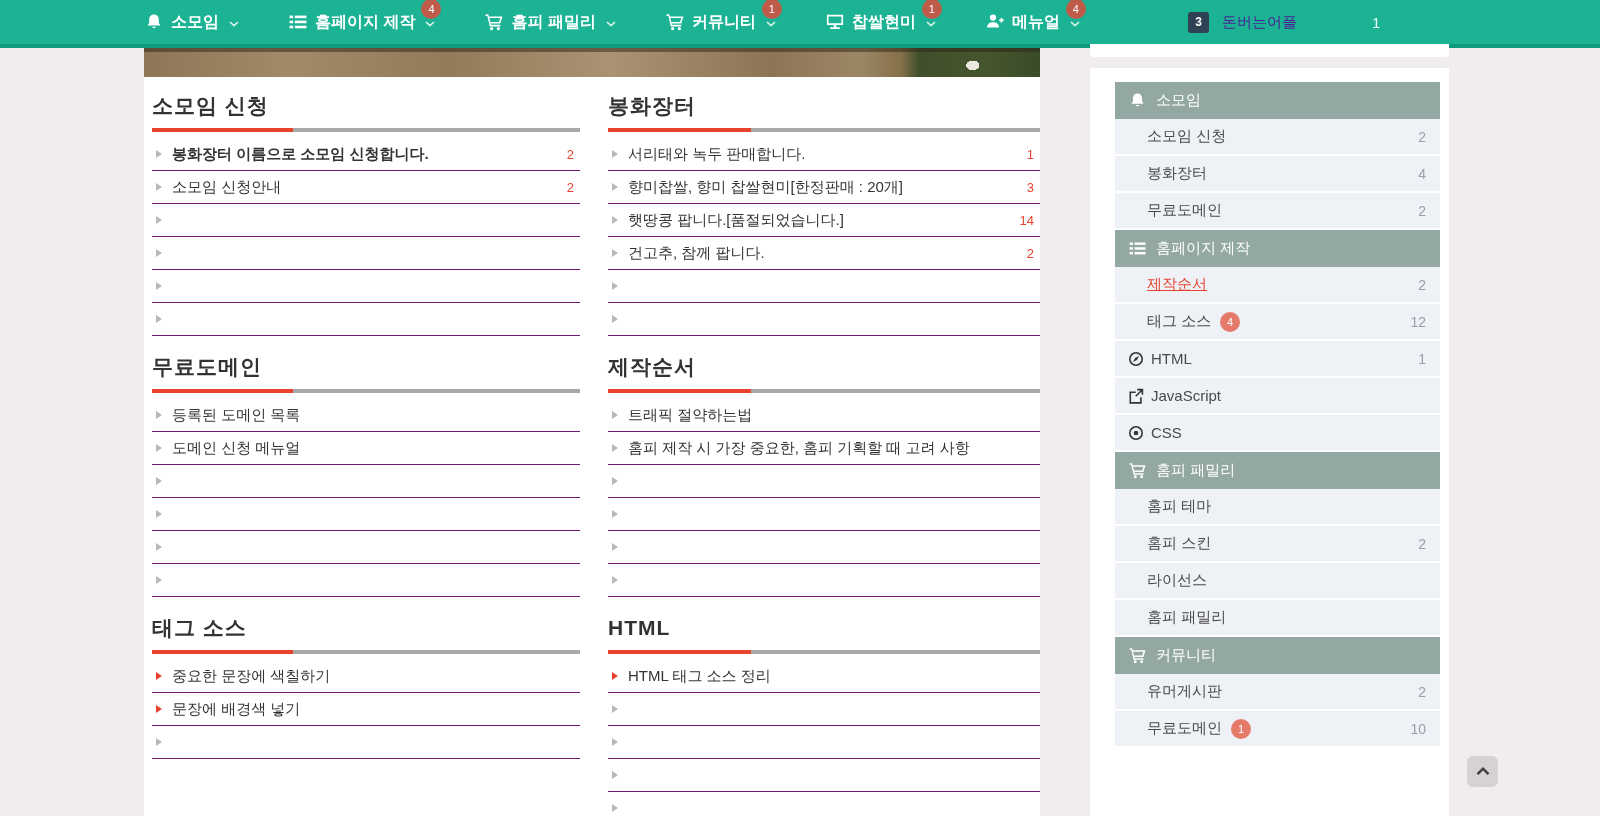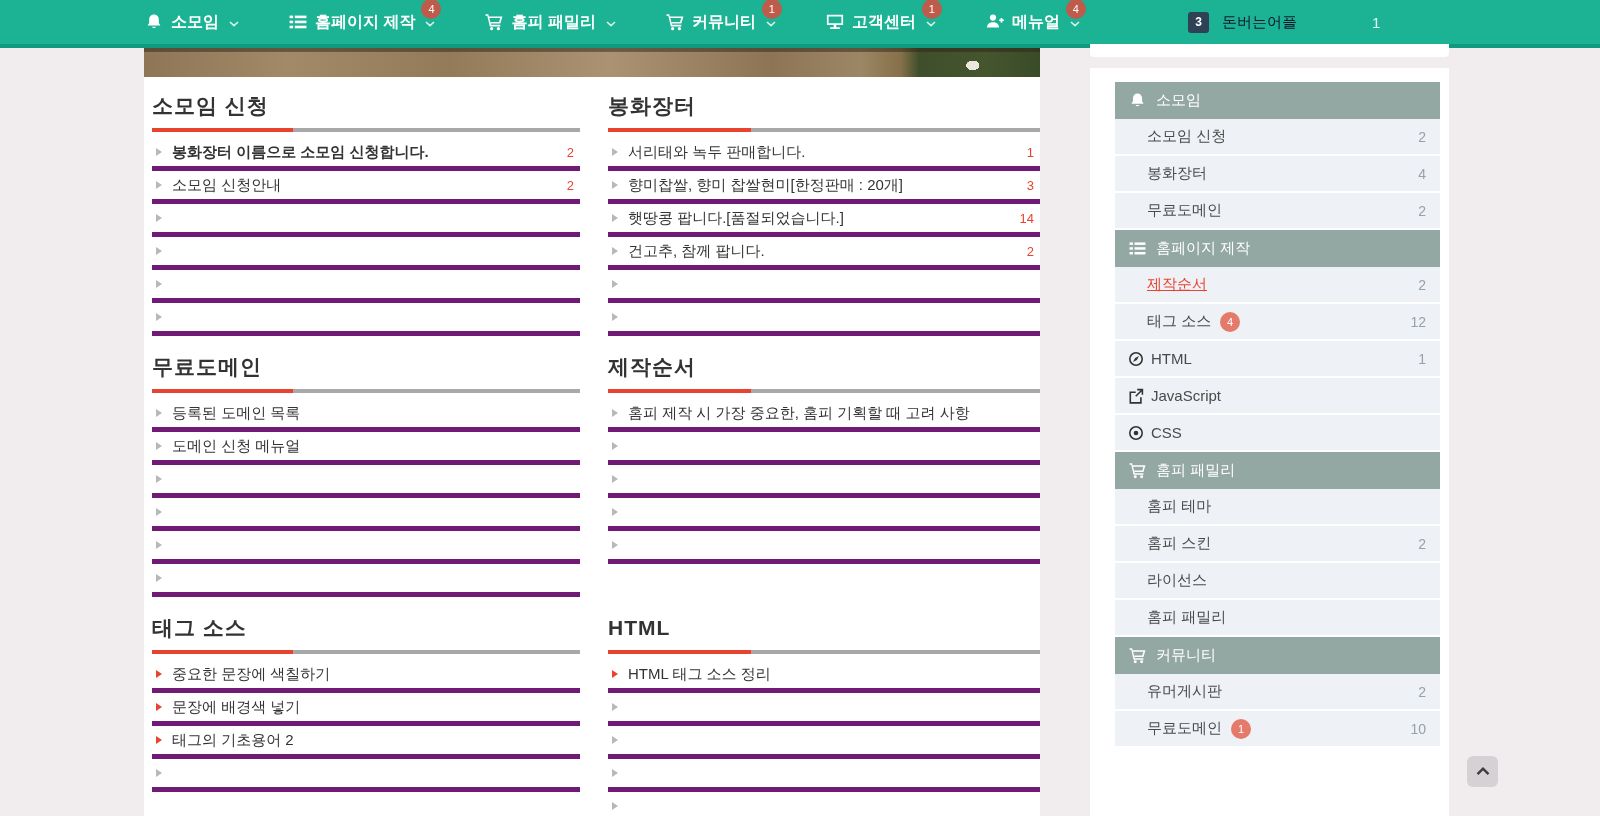--- a/index.html
+++ b/index.html
@@ -33,21 +33,21 @@
   }
   .nav-right-group {
     position:absolute; left:1188px; top:0; height:44px;
     display:flex; align-items:center; gap:13px;
   }
   .nav-counter-badge {
     width:21px; height:21px; background:#2f4154; color:#fff;
     font-size:12px; display:flex; align-items:center; justify-content:center;
     border-radius:3px; font-weight:bold;
   }
-  .nav-counter-label { color:#0f172a; font-size:15px; }
+  .nav-counter-label { color:#4c1d95; font-size:15px; }
   .nav-up-group {
     position:absolute; left:1352px; top:0; height:44px;
     display:flex; align-items:center; gap:6px; color:#eafaf5; font-size:15px;
   }
   .nav-up-group .up-icon { width:14px; height:14px; color:#fff; }
 
   
   .content-card {
     position:absolute; left:144px; top:48px; width:896px; height:768px;
     background:#fff;
@@ -65,21 +65,21 @@
     padding:15px 0 0 8px;
   }
   .board { margin-bottom:17px; }
   .board-title { font-size:21px; line-height:28px; color:#333; letter-spacing:1px; margin-bottom:8px; }
   .board-underline {
     height:4px; margin-bottom:6px;
     background:linear-gradient(90deg,#e8432e 0,#e8432e 33%,#a8a8a8 33%,#a8a8a8 100%);
   }
   .board-row {
     display:flex; align-items:center; height:33px;
-    border-bottom:5px solid #701a75; font-size:15px; color:#333;
+    border-bottom:1px solid #701a75; font-size:15px; color:#333;
     cursor:pointer;
   }
   .board-row .caret {
     width:0; height:0; flex:0 0 auto;
     border-left:6px solid #b8b8b8;
     border-top:4px solid rgba(0,0,0,0); border-bottom:4px solid rgba(0,0,0,0);
     margin:0 10px 0 4px;
   }
   .board-row.red-caret .caret { border-left-color:#e8432e; }
   .board-row.bold .row-text { font-weight:bold; }
@@ -195,21 +195,21 @@
           </svg>
         </span>
     <span class="nav-badge">1</span>
   </a>
   <a class="nav-item">
     <span class="nav-icon">
           <svg viewBox="0 0 16 16" fill="currentColor">
             <path d="M0.8 1.5h14.4v9.2H9.1v1.9h3.2v1.6H3.7v-1.6h3.2v-1.9H.8zM2.3 3v6.2h11.4V3z"></path>
           </svg>
         </span>
-    <span class="nav-label">고객센터</span>
+    <span class="nav-label">찹쌀현미</span>
     <span class="nav-caret">
           <svg viewBox="0 0 10 6" fill="none" stroke="currentColor" stroke-width="1.6">
             <path d="M1 1l4 3.6L9 1"></path>
           </svg>
         </span>
     <span class="nav-badge">1</span>
   </a>
   <a class="nav-item">
     <span class="nav-icon">
           <svg viewBox="0 0 18 16" fill="currentColor">
@@ -344,20 +344,25 @@
         </div>
     </div>
   </div>
   <div class="board">
     <h2 class="board-title">제작순서</h2>
     <div class="board-underline"></div>
     <div>
 
         <div class="board-row   ">
           <span class="caret"></span>
+          <span class="row-text">트래픽 절약하는법</span>
+
+        </div>
+        <div class="board-row   ">
+          <span class="caret"></span>
           <span class="row-text">홈피 제작 시 가장 중요한, 홈피 기획할 때 고려 사항</span>
 
         </div>
         <div class="board-row empty  ">
           <span class="caret"></span>
 
         </div>
         <div class="board-row empty  ">
           <span class="caret"></span>
 
@@ -378,25 +383,20 @@
     <div>
 
         <div class="board-row  red-caret ">
           <span class="caret"></span>
           <span class="row-text">중요한 문장에 색칠하기</span>
 
         </div>
         <div class="board-row  red-caret ">
           <span class="caret"></span>
           <span class="row-text">문장에 배경색 넣기</span>
-
-        </div>
-        <div class="board-row  red-caret ">
-          <span class="caret"></span>
-          <span class="row-text">태그의 기초용어 2</span>
 
         </div>
         <div class="board-row empty  ">
           <span class="caret"></span>
 
         </div>
 
     </div>
   </div>
   <div class="board">

